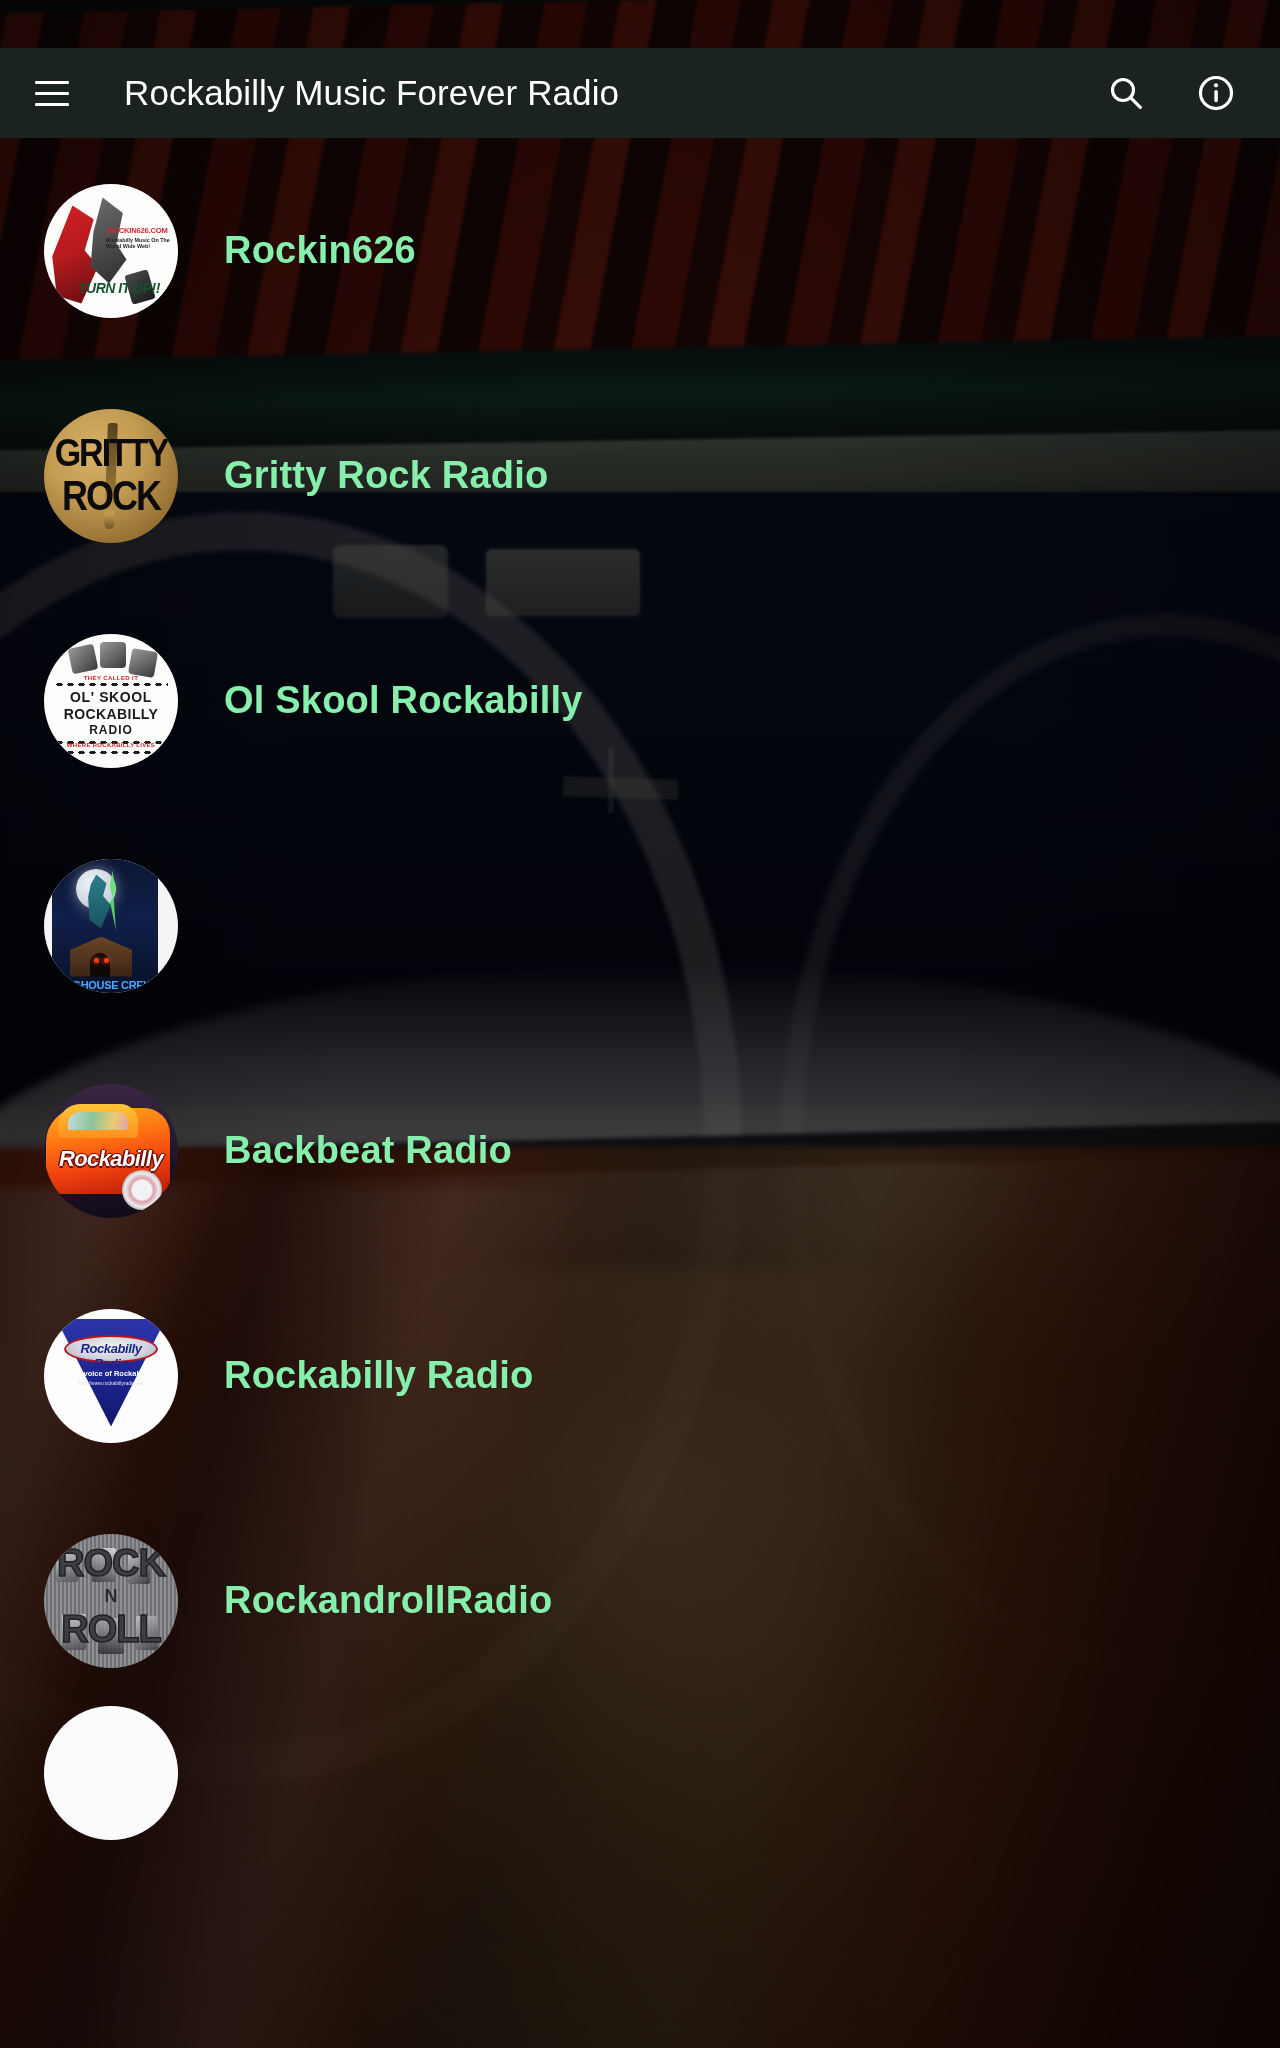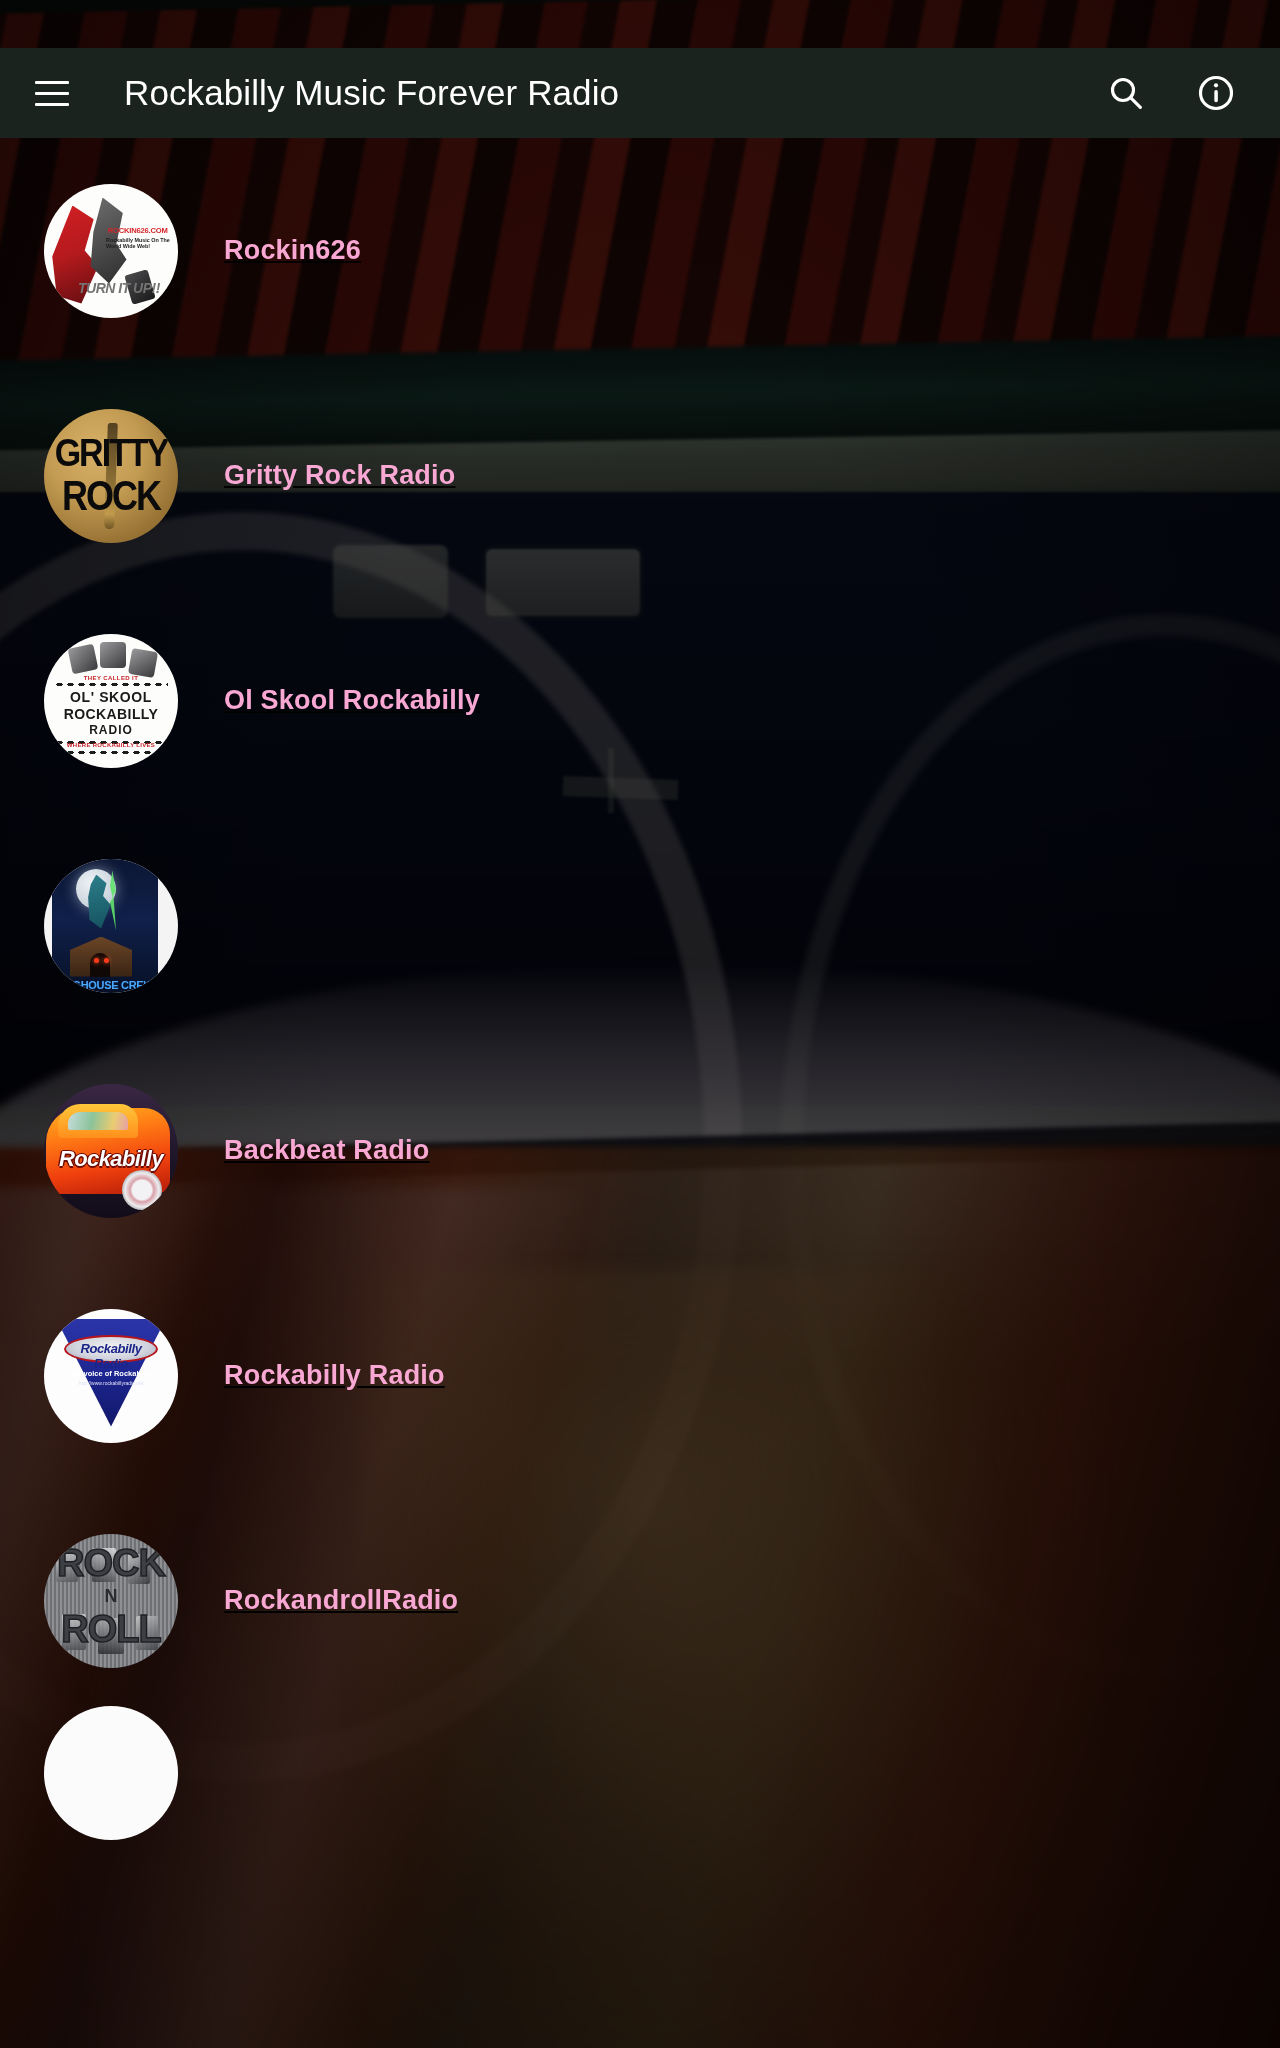--- a/index.html
+++ b/index.html
@@ -157,31 +157,30 @@
     color:#fff; font-size:35px; font-weight:400; margin-left:46px;
     white-space:nowrap; letter-spacing:.1px;
   }
   .appbar-actions { margin-left:auto; display:flex; align-items:center; gap:42px; padding-right:14px; }
   .iconbtn { width:48px; height:48px; display:flex; align-items:center; justify-content:center; cursor:pointer; }
 
   
   .list {
     position:absolute; left:0; top:138px; width:1086px; height:1910px; z-index:20;
     overflow:hidden;
-    text-decoration:underline;
   }
   .row {
     height:225px; display:flex; align-items:center; padding-left:44px;
   }
   .avatar {
     width:134px; height:134px; border-radius:50%; flex:0 0 134px;
     overflow:hidden; position:relative; background:#111;
   }
   .row-label {
-    color:#f9a8d4; font-size:27px; font-weight:700; margin-left:46px;
+    color:#86efac; font-size:38px; font-weight:700; margin-left:46px;
     letter-spacing:.2px; white-space:nowrap;
   }
 
   
   .av-rockin626 { background:#fdfdfb; }
   .av-rockin626 .fig {
     position:absolute; left:6px; top:22px; width:56px; height:98px;
     background:linear-gradient(160deg,#d21f23 0%, #b41a1d 48%, #5f0d10 100%);
     clip-path:polygon(40% 0,78% 14%,62% 46%,86% 62%,56% 100%,12% 92%,4% 52%,22% 26%);
   }
@@ -192,21 +191,21 @@
   }
   .av-rockin626 .t1 {
     position:absolute; left:62px; top:42px; width:66px; color:#d6262b;
     font-size:8px; font-weight:700; letter-spacing:-.2px; transform:scaleX(.95);
   }
   .av-rockin626 .t2 {
     position:absolute; left:62px; top:53px; width:66px; color:#1d1d1d;
     font-size:5.4px; font-weight:700; line-height:6.4px;
   }
   .av-rockin626 .t3 {
-    position:absolute; left:34px; top:96px; color:#737373;
+    position:absolute; left:34px; top:96px; color:#14532d;
     font-size:14px; font-weight:800; font-style:italic; letter-spacing:-.5px;
   }
   .av-rockin626 .amp {
     position:absolute; left:84px; top:88px; width:24px; height:30px;
     background:linear-gradient(150deg,#4b4b4d,#1a1a1b); border-radius:3px;
     transform:rotate(-16deg);
   }
 
   
   .av-gritty {

